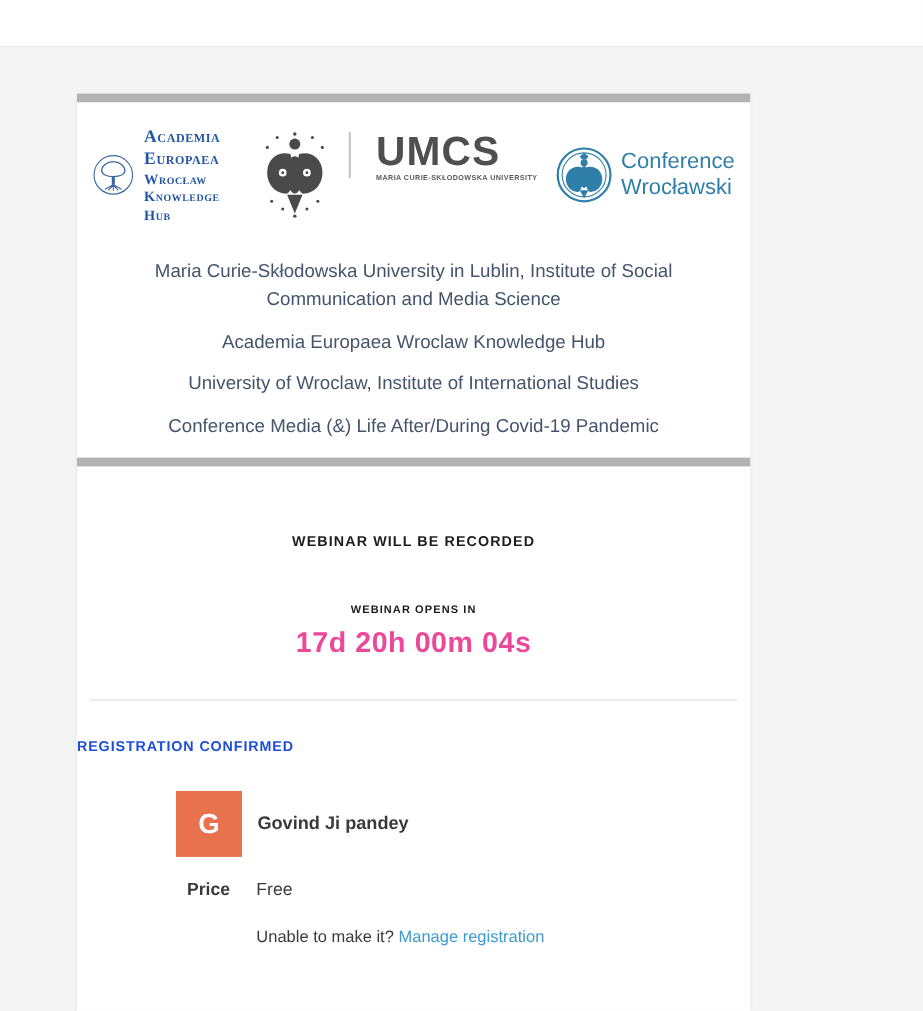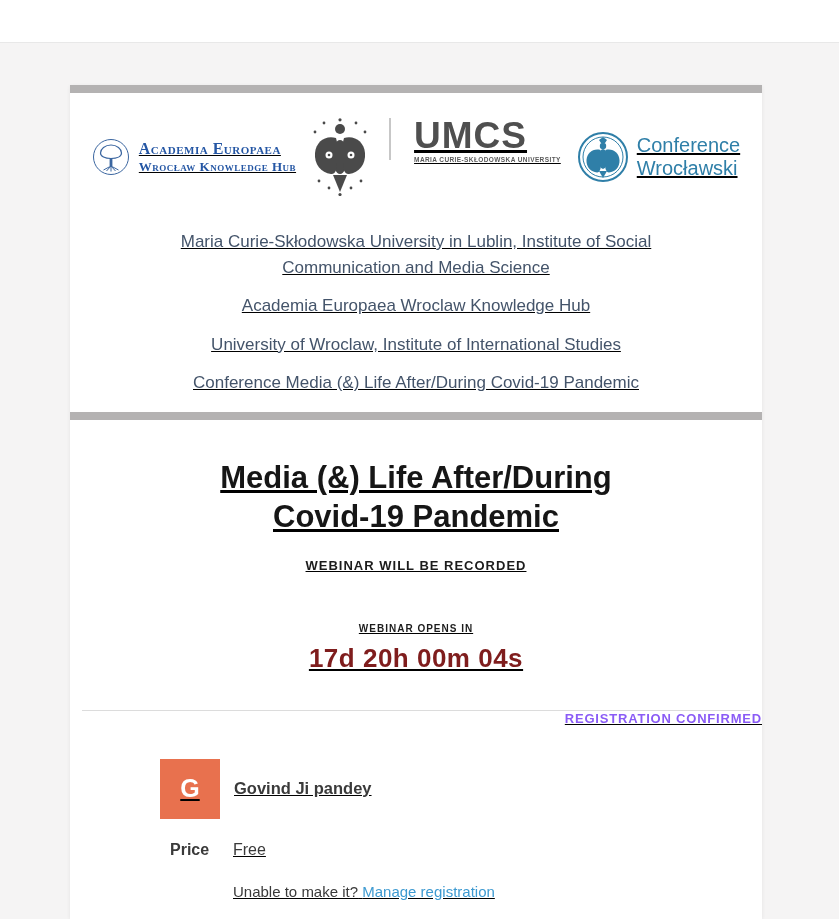--- a/index.html
+++ b/index.html
@@ -8,24 +8,23 @@
     font-family: "Liberation Sans", sans-serif;
     background: #f5f4f4;
     overflow: hidden;
     position: relative;
   }
   .topbar {
     position: absolute; top: 0; left: 0; width: 839px; height: 43px;
     background: #ffffff; border-bottom: 1px solid #e8e8e8;
   }
   .card {
-    position: absolute; left: 70px; top: 85px; width: 692px; bottom: 0;
+    position: absolute; left: 70px; top: 85px; width: 612px; bottom: 0;
     background: #ffffff;
     box-shadow: 0 1px 4px rgba(0,0,0,0.07);
-    text-decoration: underline;
   }
   
   .banner { background: #ffffff; }
   .banner-bar { height: 8px; background: #b4b2b2; }
   .banner-inner { padding: 22px 14px 16px 14px; text-align: center; }
   .logo-row {
     display: flex; align-items: center; justify-content: center;
     gap: 16px; min-height: 84px;
   }
   .logo-ae { display: flex; align-items: center; gap: 9px; }
@@ -64,26 +63,26 @@
   .recorded-note {
     margin-top: 22px; font-size: 13px; font-weight: bold;
     letter-spacing: 1px; color: #1c1c1c;
   }
   .opens-label {
     margin-top: 50px; font-size: 10px; font-weight: bold;
     letter-spacing: 1px; color: #1c1c1c;
   }
   .countdown {
     margin-top: 9px; font-size: 26px; font-weight: bold;
-    letter-spacing: 0.5px; color: #7f1d1d;
+    letter-spacing: 0.5px; color: #ec4899;
   }
   .divider { border: none; border-top: 1px solid #dcdcdc; margin: 36px 12px 0 12px; }
   .status-label {
-    font-size: 13px; font-weight: bold;
-    letter-spacing: 0.8px; color: #8b5cf6; text-align: right;
+    margin-top: 34px; font-size: 13px; font-weight: bold;
+    letter-spacing: 0.8px; color: #1d4ed8; text-align: left;
   }
   .attendee-row {
     display: flex; align-items: center; gap: 14px;
     margin: 33px 0 0 90px; text-align: left;
   }
   .avatar {
     width: 60px; height: 60px; background: #E8714E;
     display: flex; align-items: center; justify-content: center;
     color: #ffffff; font-size: 25px; font-weight: 600;
   }
@@ -180,21 +179,20 @@
 
       <p class="banner-line">Maria Curie-Skłodowska University in Lublin, Institute of Social Communication and Media Science</p>
       <p class="banner-line">Academia Europaea Wroclaw Knowledge Hub</p>
       <p class="banner-line">University of Wroclaw, Institute of International Studies</p>
       <p class="banner-line">Conference Media (&amp;) Life After/During Covid-19 Pandemic</p>
     </div>
     <div class="banner-bar"></div>
   </div>
 
   <div class="main">
-    <h1 class="event-title"><span>Media (&amp;) Life After/During</span><br><span>Covid-19 Pandemic</span></h1>
 
     <div class="recorded-note">WEBINAR WILL BE RECORDED</div>
 
     <div class="opens-label">WEBINAR OPENS IN</div>
     <div class="countdown">17d 20h 00m 04s</div>
 
     <hr class="divider">
 
     <div class="status-label">REGISTRATION CONFIRMED</div>
 

